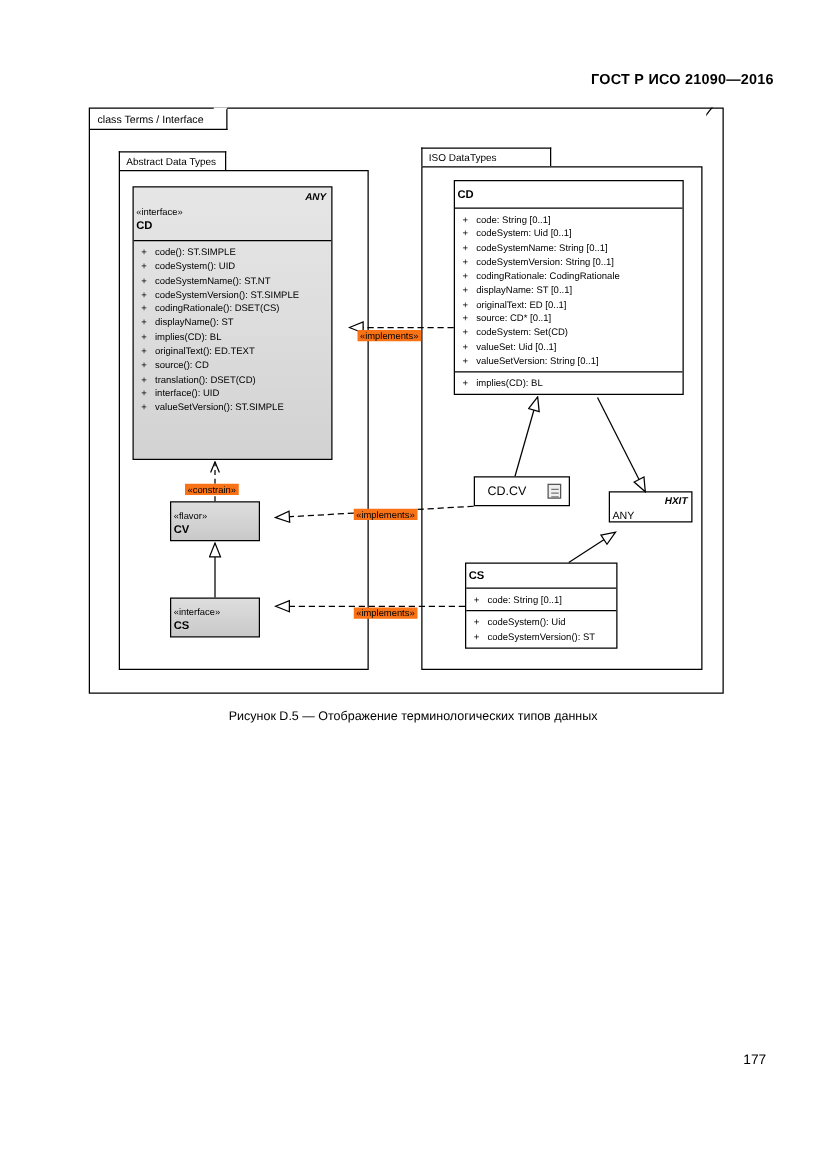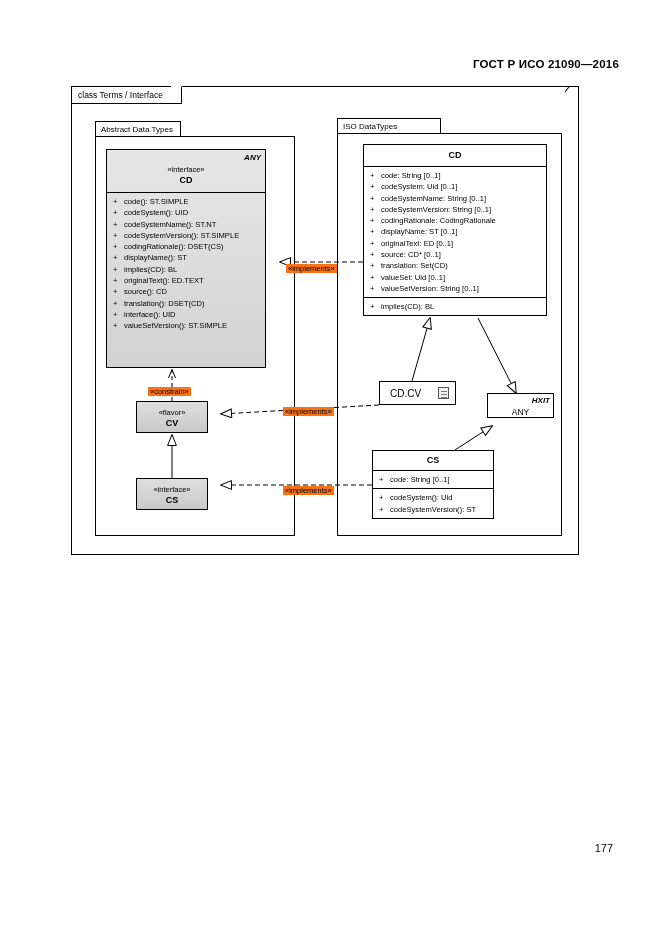--- a/index.html
+++ b/index.html
@@ -55,21 +55,21 @@
   .pkg{position:absolute;border:1px solid #000;box-sizing:border-box;background:#fff;}
   .pkg-tab{
     position:absolute;height:15px;
     border:1px solid #000;border-bottom:none;box-sizing:border-box;
     background:#fff;font-size:8px;padding:3px 7px 0 5px;white-space:nowrap;
   }
 
   
   .uml{position:absolute;box-sizing:border-box;border:1px solid #000;background:#fff;}
   .uml-head{
-    position:relative;text-align:center;padding:4px 2px 4px 2px;
+    position:relative;text-align:left;padding:4px 2px 4px 2px;
     font-size:8.5px;line-height:11px;
   }
   .uml-head .stereo{display:block;font-size:7.5px;}
   .uml-head .nm{display:block;font-weight:bold;font-size:9px;}
   .corner-tag{
     position:absolute;right:4px;top:3px;
     font-size:8px;font-style:italic;font-weight:bold;
   }
   .sep{height:1px;background:#000;}
   .uml-body{padding:3px 2px 3px 4px;}
@@ -171,21 +171,21 @@
     <div class="sep"></div>
     <div class="uml-body">
       <div class="feat"><span class="vis">+</span><span>code: String [0..1]</span></div>
       <div class="feat"><span class="vis">+</span><span>codeSystem: Uid [0..1]</span></div>
       <div class="feat"><span class="vis">+</span><span>codeSystemName: String [0..1]</span></div>
       <div class="feat"><span class="vis">+</span><span>codeSystemVersion: String [0..1]</span></div>
       <div class="feat"><span class="vis">+</span><span>codingRationale: CodingRationale</span></div>
       <div class="feat"><span class="vis">+</span><span>displayName: ST [0..1]</span></div>
       <div class="feat"><span class="vis">+</span><span>originalText: ED [0..1]</span></div>
       <div class="feat"><span class="vis">+</span><span>source: CD* [0..1]</span></div>
-      <div class="feat"><span class="vis">+</span><span>translation: Set(CD)</span></div>
+      <div class="feat"><span class="vis">+</span><span>codeSystem: Set(CD)</span></div>
       <div class="feat"><span class="vis">+</span><span>valueSet: Uid [0..1]</span></div>
       <div class="feat"><span class="vis">+</span><span>valueSetVersion: String [0..1]</span></div>
     </div>
     <div class="sep"></div>
     <div class="uml-body">
       <div class="feat"><span class="vis">+</span><span>implies(CD): BL</span></div>
     </div>
   </div>
 
   <div class="uml" style="left:379px;top:381px;width:77px;height:24px;">
@@ -242,15 +242,16 @@
     <line x1="478" y1="318" x2="516" y2="393" stroke="#000" stroke-width="1" marker-end="url(#hollowTri)"></line>
 
     <line x1="455" y1="450" x2="492" y2="426" stroke="#000" stroke-width="1" marker-end="url(#hollowTri)"></line>
   </svg>
 
   <div class="conn-label" style="left:286px;top:264px;">«implements»</div>
   <div class="conn-label" style="left:283px;top:407px;">«implements»</div>
   <div class="conn-label" style="left:283px;top:486px;">«implements»</div>
   <div class="conn-label" style="left:148px;top:387px;">«constrain»</div>
 
+  <div class="figure-caption">Рисунок D.5 — Отображение терминологических типов данных</div>
   <div class="page-number">177</div>
 
 </div>
 
 </body></html>

